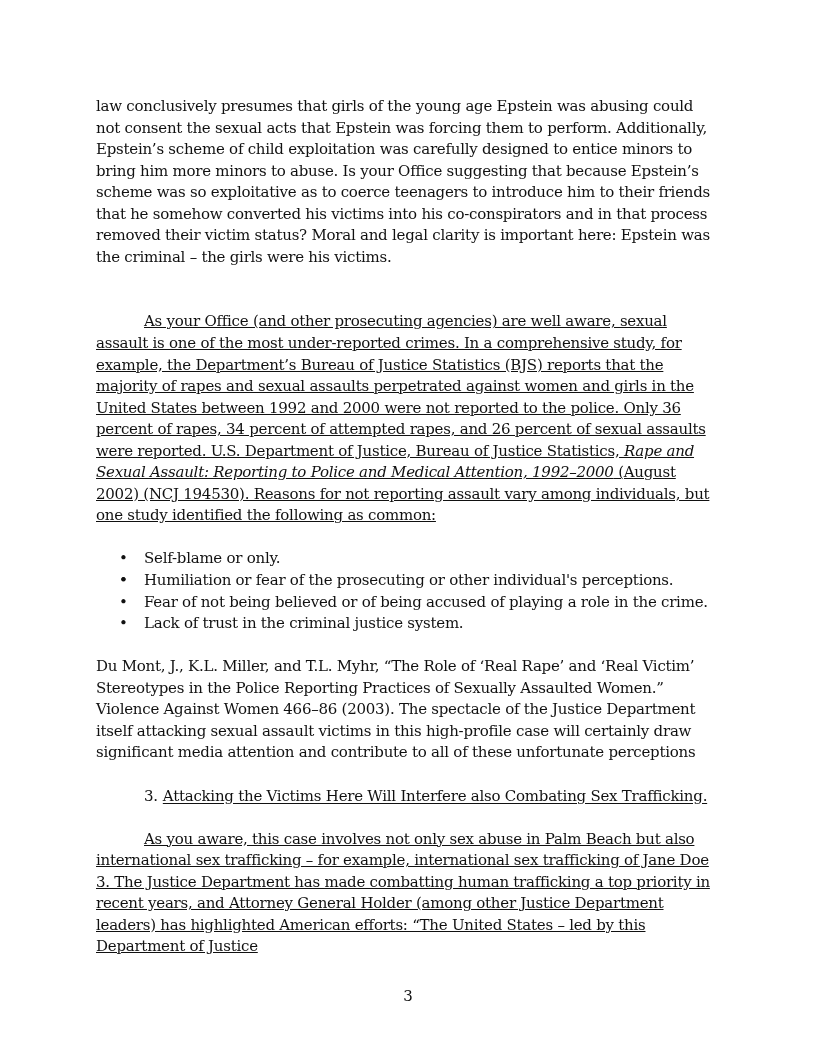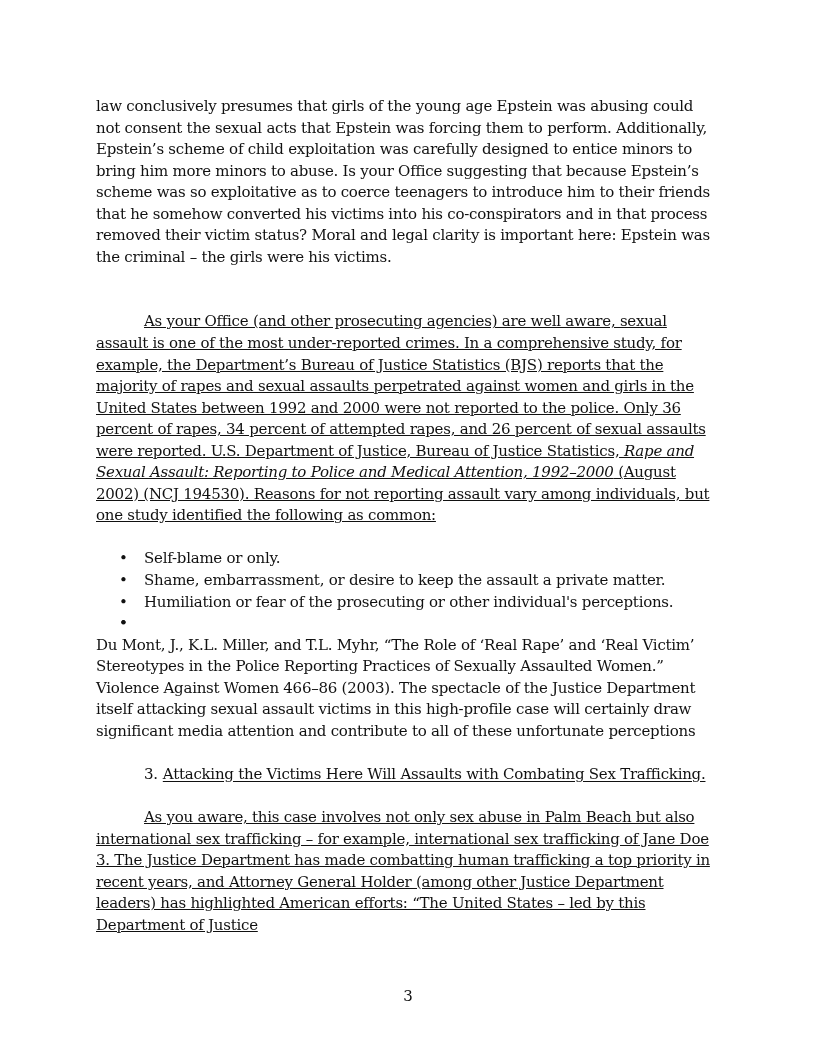--- a/index.html
+++ b/index.html
@@ -36,34 +36,34 @@
 
 
   <div class="gap"></div>
 
   <p class="indent"><span>As your Office (and other prosecuting agencies) are well aware, sexual assault is one of the most under-reported crimes.  In a comprehensive study, for example, the Department’s Bureau of Justice Statistics (BJS) reports that the majority of rapes and sexual assaults perpetrated against women and girls in the United States between 1992 and 2000 were not reported to the police.  Only 36 percent of rapes, 34 percent of attempted rapes, and 26 percent of sexual assaults were reported.  U.S. Department of Justice, Bureau of Justice Statistics, </span><i>Rape and Sexual Assault: Reporting to Police and Medical Attention, 1992–2000</i><span> (August 2002) (NCJ 194530).  Reasons for not reporting assault vary among individuals, but one study identified the following as common:</span></p>
 
   <div class="gap"></div>
 
   <ul>
     <li><span class="bullet">•</span><span>Self-blame or only.</span></li>
-    <li><span class="bullet">•</span><span>Shame, embarrassment, or desire to keep the assault a private matter.</span></li>
+    <li><span class="bullet">•</span></li>
     <li><span class="bullet">•</span><span>Humiliation or fear of the prosecuting or other individual's perceptions.</span></li>
-    <li><span class="bullet">•</span></li>
-    <li><span class="bullet">•</span></li>
+    <li><span class="bullet">•</span><span>Fear of not being believed or of being accused of playing a role in the crime.</span></li>
+    <li><span class="bullet">•</span><span>Lack of trust in the criminal justice system.</span></li>
   </ul>
 
   <div class="gap"></div>
 
   <p>Du Mont, J., K.L. Miller, and T.L. Myhr, “The Role of ‘Real Rape’ and ‘Real Victim’ Stereotypes in the Police Reporting Practices of Sexually Assaulted Women.” Violence Against Women 466–86 (2003).  The spectacle of the Justice Department itself attacking sexual assault victims in this high-profile case will certainly draw significant media attention and contribute to all of these unfortunate perceptions</p>
 
   <div class="gap"></div>
 
   <p class="heading">
-    <span class="num">3.</span><span class="title">Attacking the Victims Here Will Assaults with Combating Sex Trafficking.</span>
+    <span class="num">3.</span><span class="title">Attacking the Victims Here Will Interfere also Combating Sex Trafficking.</span>
   </p>
 
   <div class="gap"></div>
 
   <p class="indent">As you aware, this case involves not only sex abuse in Palm Beach but also international sex trafficking – for example, international sex trafficking of Jane Doe 3. The Justice Department has made combatting human trafficking a top priority in recent years, and Attorney General Holder (among other Justice Department leaders) has highlighted American efforts:  “The United States – led by this Department of Justice</p>
 
 </div>
 
 <div class="page-number">3</div>
 

